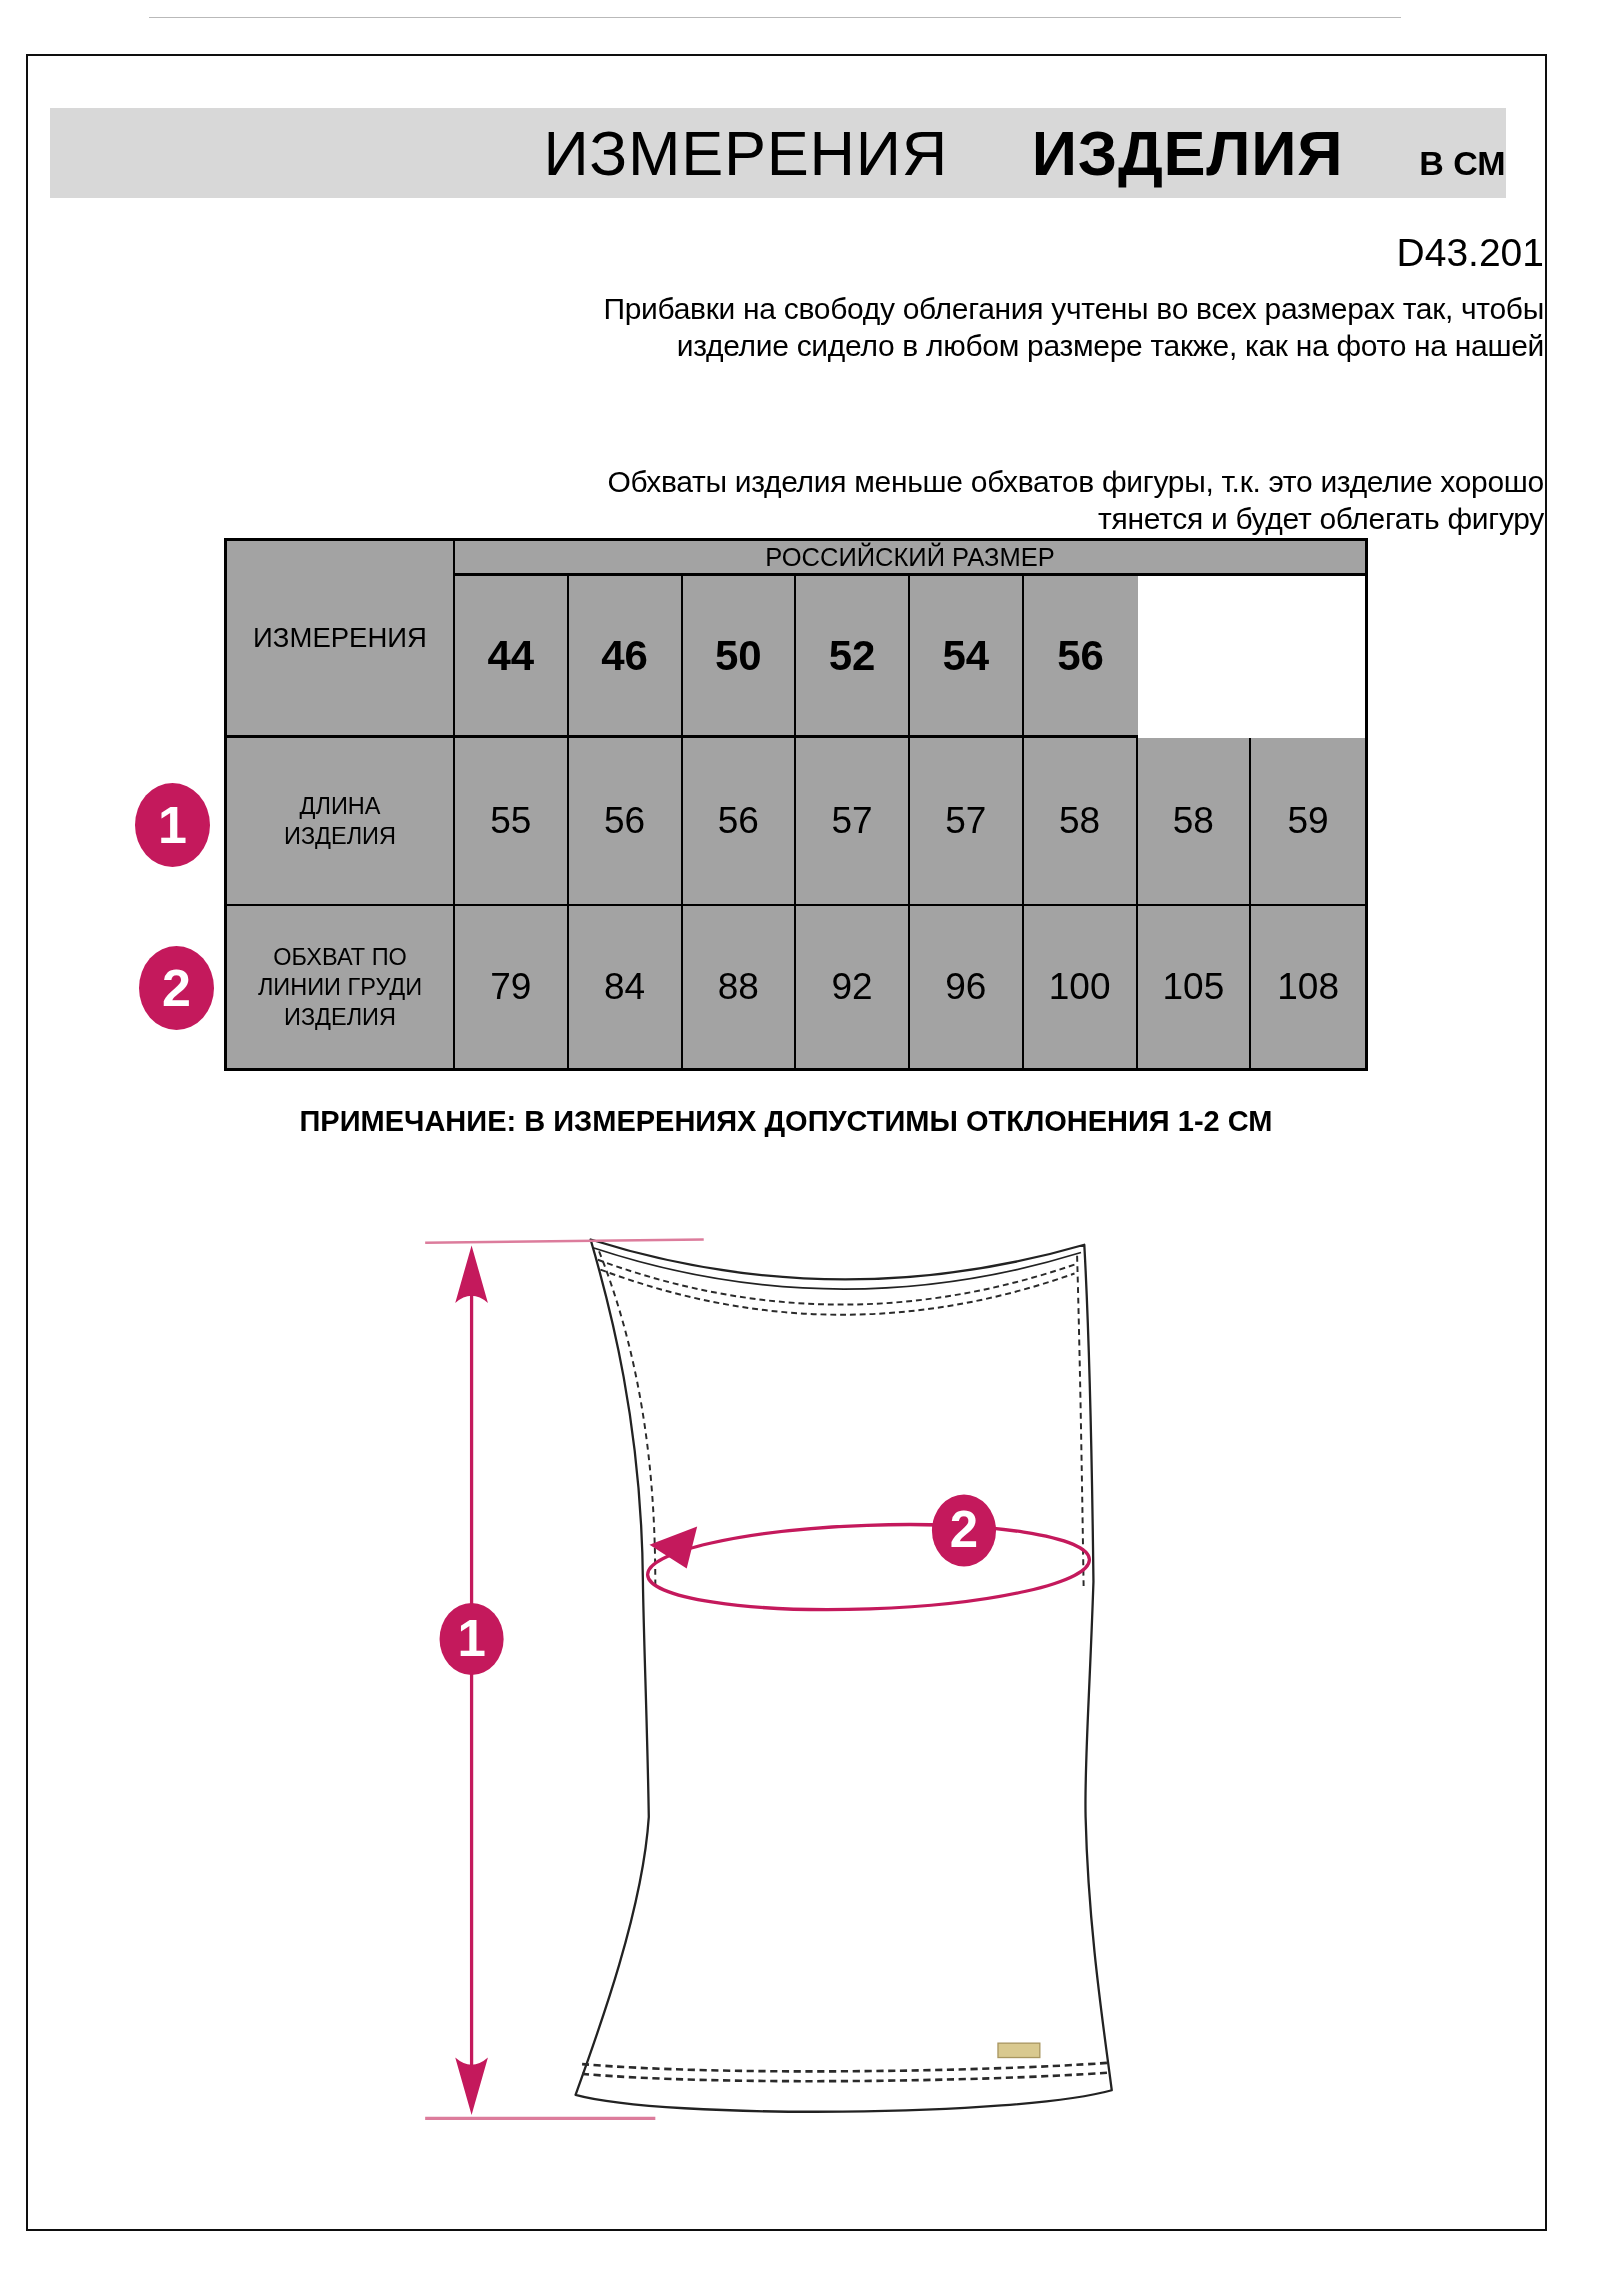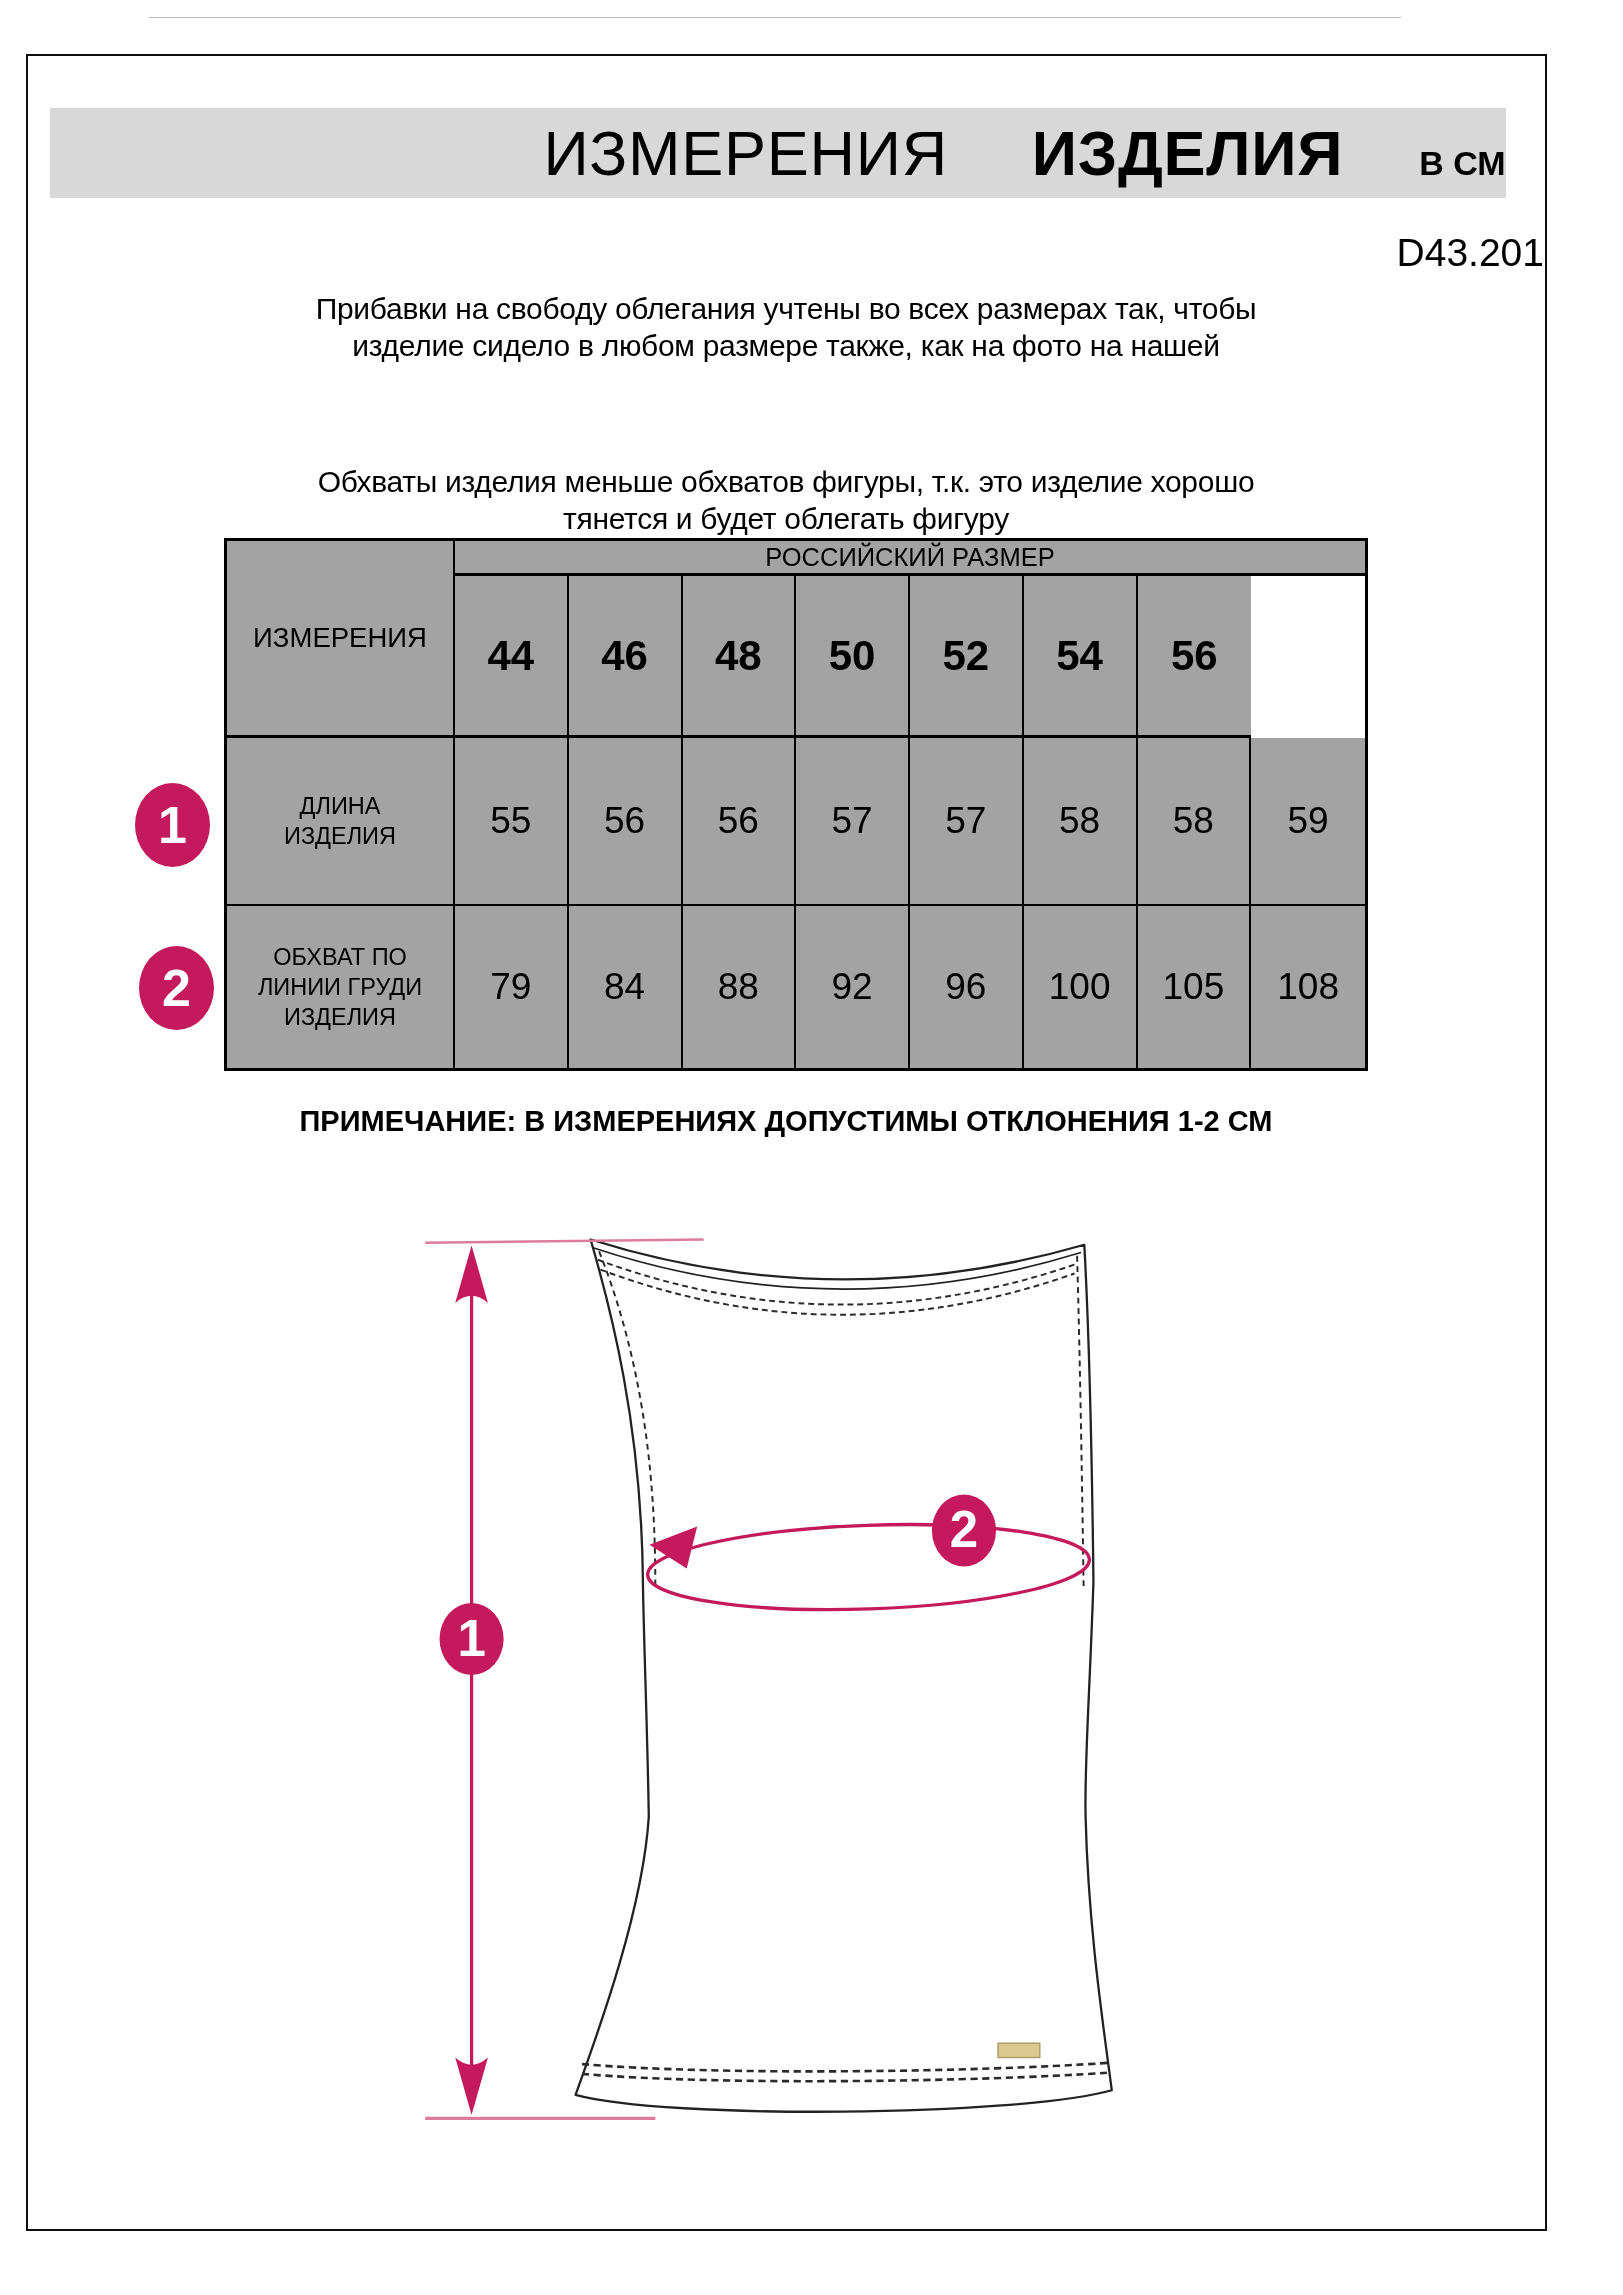--- a/index.html
+++ b/index.html
@@ -6,21 +6,21 @@
   body{width:1623px;height:2295px;font-family:"Liberation Sans", sans-serif;color:#000;}
   .page{position:relative;width:1623px;height:2295px;background:#fff;overflow:hidden;}
   .top-edge{position:absolute;left:149px;top:17px;width:1252px;height:1.3px;background:#b9b9b9;}
   .frame{position:absolute;left:26px;top:54px;width:1521px;height:2177px;border:2.6px solid #0e0e0e;box-sizing:border-box;}
   .title-bar{position:absolute;left:21.6px;top:52px;width:1456px;height:90px;background:#D8D8D8;
              text-align:right;line-height:90px;white-space:nowrap;padding-left:203px;box-sizing:border-box;}
   .title-bar .t1{font-size:63px;letter-spacing:0.7px;}
   .title-bar .t2{font-size:63px;font-weight:bold;margin-left:84px;letter-spacing:0.7px;}
   .title-bar .t3{font-size:34px;margin-left:76px;font-weight:bold;}
   .product-code{position:absolute;left:0;top:175px;width:1516px;text-align:right;font-size:39px;}
-  .para{position:absolute;left:0;width:1516px;text-align:center;font-size:30px;line-height:37px;letter-spacing:-0.3px;}
+  .para{position:absolute;left:0;width:1516px;text-align:right;font-size:30px;line-height:37px;letter-spacing:-0.3px;}
   .para1{top:234px;}
   .para2{top:361px;margin-top:46px;}
   .size-table{position:absolute;left:196px;top:482px;width:1144px;
               display:grid;grid-template-columns:228px repeat(8,1fr);
               grid-template-rows:35px 162px 168px 162px;
               border:3.3px solid #000;box-sizing:border-box;}
   .cell{display:flex;align-items:center;justify-content:center;box-sizing:border-box;background:#a3a3a3;}
   .c-meas{grid-area:1/1/3/2;border-right:2px solid #000;border-bottom:3.3px solid #000;font-size:27.5px;}
   .c-rus{grid-area:1/2/2/10;border-bottom:3.3px solid #000;font-size:25.5px;}
   .c-size{grid-row:2;border-right:2px solid #000;border-bottom:3.3px solid #000;font-size:42px;font-weight:bold;}
@@ -62,21 +62,20 @@
       <div>Обхваты изделия меньше обхватов фигуры, т.к. это изделие хорошо</div>
       <div>тянется и будет облегать фигуру</div>
     </div>
 
     <div class="size-table">
       <div class="cell c-meas">ИЗМЕРЕНИЯ</div>
       <div class="cell c-rus">РОССИЙСКИЙ РАЗМЕР</div>
 
       <div class="cell c-size">44</div>
       <div class="cell c-size">46</div>
-      <div class="cell c-size">48</div>
       <div class="cell c-size">50</div>
       <div class="cell c-size">52</div>
       <div class="cell c-size">54</div>
       <div class="cell c-size last">56</div>
 
       <div class="cell c-lab c-lab1">
         <div>ДЛИНА</div>
         <div>ИЗДЕЛИЯ</div>
       </div>
       <div class="cell c-val r3">55</div>

